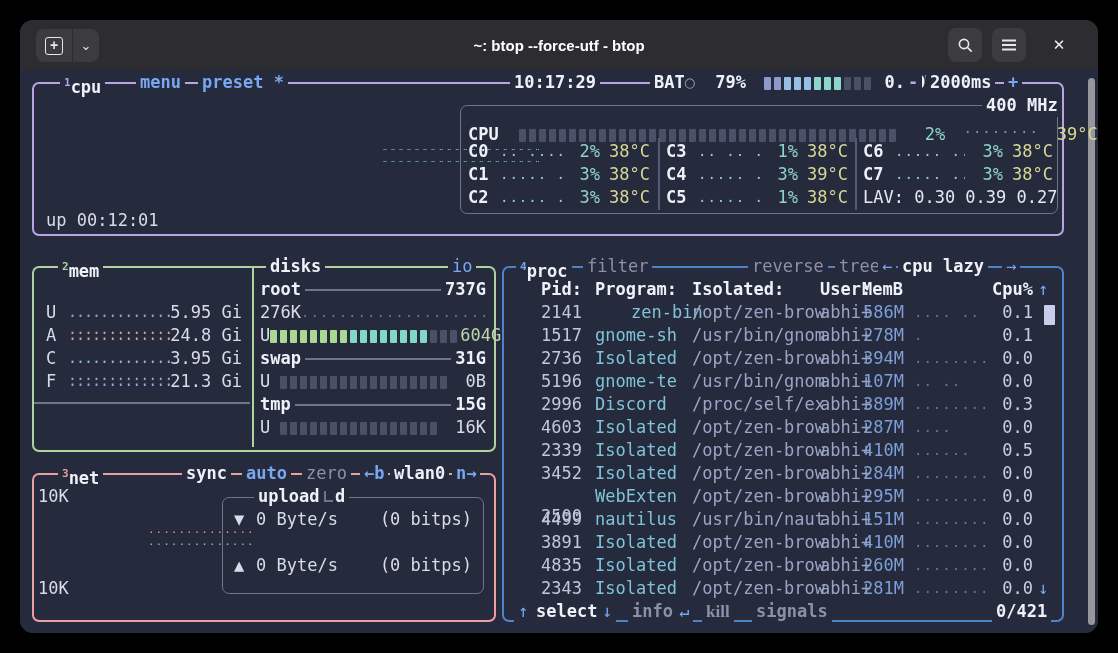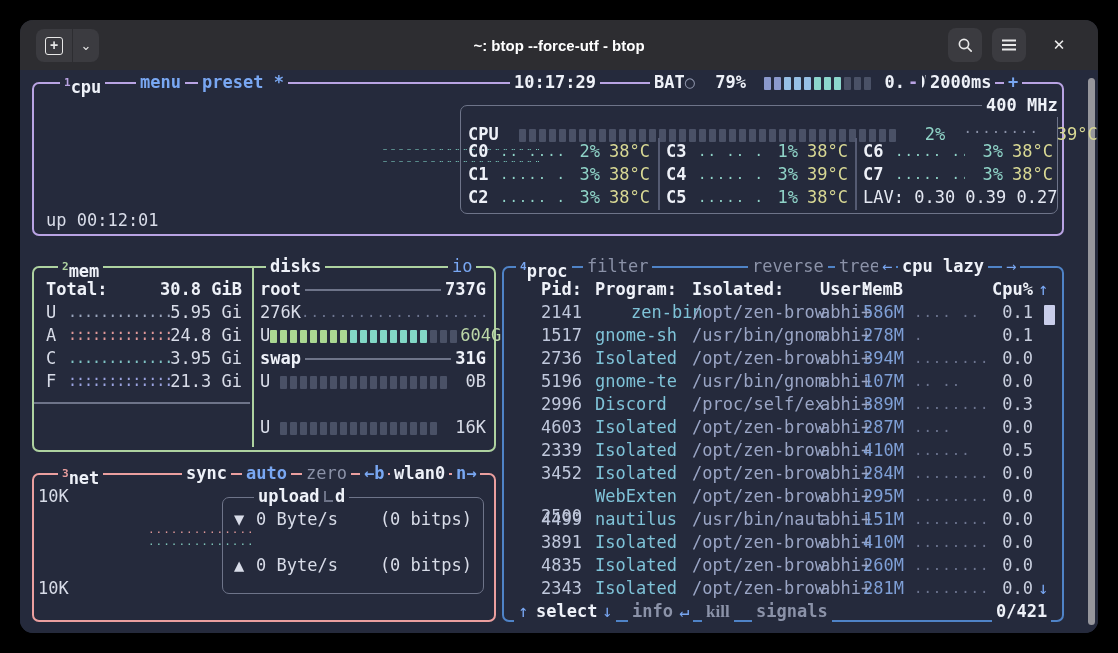--- a/index.html
+++ b/index.html
@@ -153,25 +153,20 @@
     <div class="line" style="left:843px;top:116px;width:190px;color:#e4e8f2;">LAV: 0.30 0.39 0.27</div>
 
     <div class="line" style="left:26px;top:139px;">up 00:12:01</div>
 
     <div class="box b-green" style="left:12px;top:196px;width:460px;height:182px;"></div>
     <span class="tag" style="left:38px;top:185px;"><span class="sup" style="color:#aed2a0;">2</span><span class="bold">mem</span></span>
     <span class="tag bold" style="left:246px;top:185px;">disks</span>
     <span class="tag blue" style="left:428px;top:185px;">io</span>
     <div class="vdiv" style="left:232px;top:197px;height:180px;background:#aed2a0;"></div>
 
-    <div class="memrow" style="position:absolute;left:26px;top:208px;width:196px;">
-      <span class="bold">Total:</span>
-        <span style="flex:1;"></span>
-        <span class="bold">30.8 GiB</span>
-    </div>
     <div style="position:absolute;left:26px;top:231px;width:196px;">
         <div class="memrow">
         <span style="width:22px;">U</span>
         <span class="densedots" style="flex: 1 1 0%; color: rgb(154, 164, 188);">...............</span>
         <span>5.95 Gi</span>
       </div>
         <div class="memrow">
         <span style="width:22px;">A</span>
         <span class="densedots" style="flex: 1 1 0%; color: rgb(224, 152, 152);">:::::::::::::::</span>
         <span>24.8 Gi</span>
@@ -205,20 +200,25 @@
     </div>
     <div class="memrow" style="position:absolute;left:240px;top:277px;width:226px;">
       <span class="bold">swap</span>
         <span class="hline"></span>
         <span class="bold">31G</span>
     </div>
     <div class="memrow" style="position:absolute;left:240px;top:300px;width:226px;">
       <span style="width:20px;">U</span>
         <span class="meter" style="flex:1;"><span style="background: rgb(74, 81, 102);"></span><span style="background: rgb(74, 81, 102);"></span><span style="background: rgb(74, 81, 102);"></span><span style="background: rgb(74, 81, 102);"></span><span style="background: rgb(74, 81, 102);"></span><span style="background: rgb(74, 81, 102);"></span><span style="background: rgb(74, 81, 102);"></span><span style="background: rgb(74, 81, 102);"></span><span style="background: rgb(74, 81, 102);"></span><span style="background: rgb(74, 81, 102);"></span><span style="background: rgb(74, 81, 102);"></span><span style="background: rgb(74, 81, 102);"></span><span style="background: rgb(74, 81, 102);"></span><span style="background: rgb(74, 81, 102);"></span><span style="background: rgb(74, 81, 102);"></span><span style="background: rgb(74, 81, 102);"></span><span style="background: rgb(74, 81, 102);"></span></span>
         <span>0B</span>
+    </div>
+    <div class="memrow" style="position:absolute;left:240px;top:323px;width:226px;">
+      <span class="bold">tmp</span>
+        <span class="hline"></span>
+        <span class="bold">15G</span>
     </div>
     <div class="memrow" style="position:absolute;left:240px;top:346px;width:226px;">
       <span style="width:20px;">U</span>
         <span class="meter" style="flex:1;"><span style="background: rgb(74, 81, 102);"></span><span style="background: rgb(74, 81, 102);"></span><span style="background: rgb(74, 81, 102);"></span><span style="background: rgb(74, 81, 102);"></span><span style="background: rgb(74, 81, 102);"></span><span style="background: rgb(74, 81, 102);"></span><span style="background: rgb(74, 81, 102);"></span><span style="background: rgb(74, 81, 102);"></span><span style="background: rgb(74, 81, 102);"></span><span style="background: rgb(74, 81, 102);"></span><span style="background: rgb(74, 81, 102);"></span><span style="background: rgb(74, 81, 102);"></span><span style="background: rgb(74, 81, 102);"></span><span style="background: rgb(74, 81, 102);"></span><span style="background: rgb(74, 81, 102);"></span><span style="background: rgb(74, 81, 102);"></span></span>
         <span>16K</span>
     </div>
 
     <div class="box b-red" style="left:12px;top:403px;width:460px;height:145px;"></div>
     <span class="tag" style="left:38px;top:392px;"><span class="sup" style="color:#eb9f9f;">3</span><span class="bold">net</span></span>
     <span class="tag bold" style="left:162px;top:392px;">sync</span>

